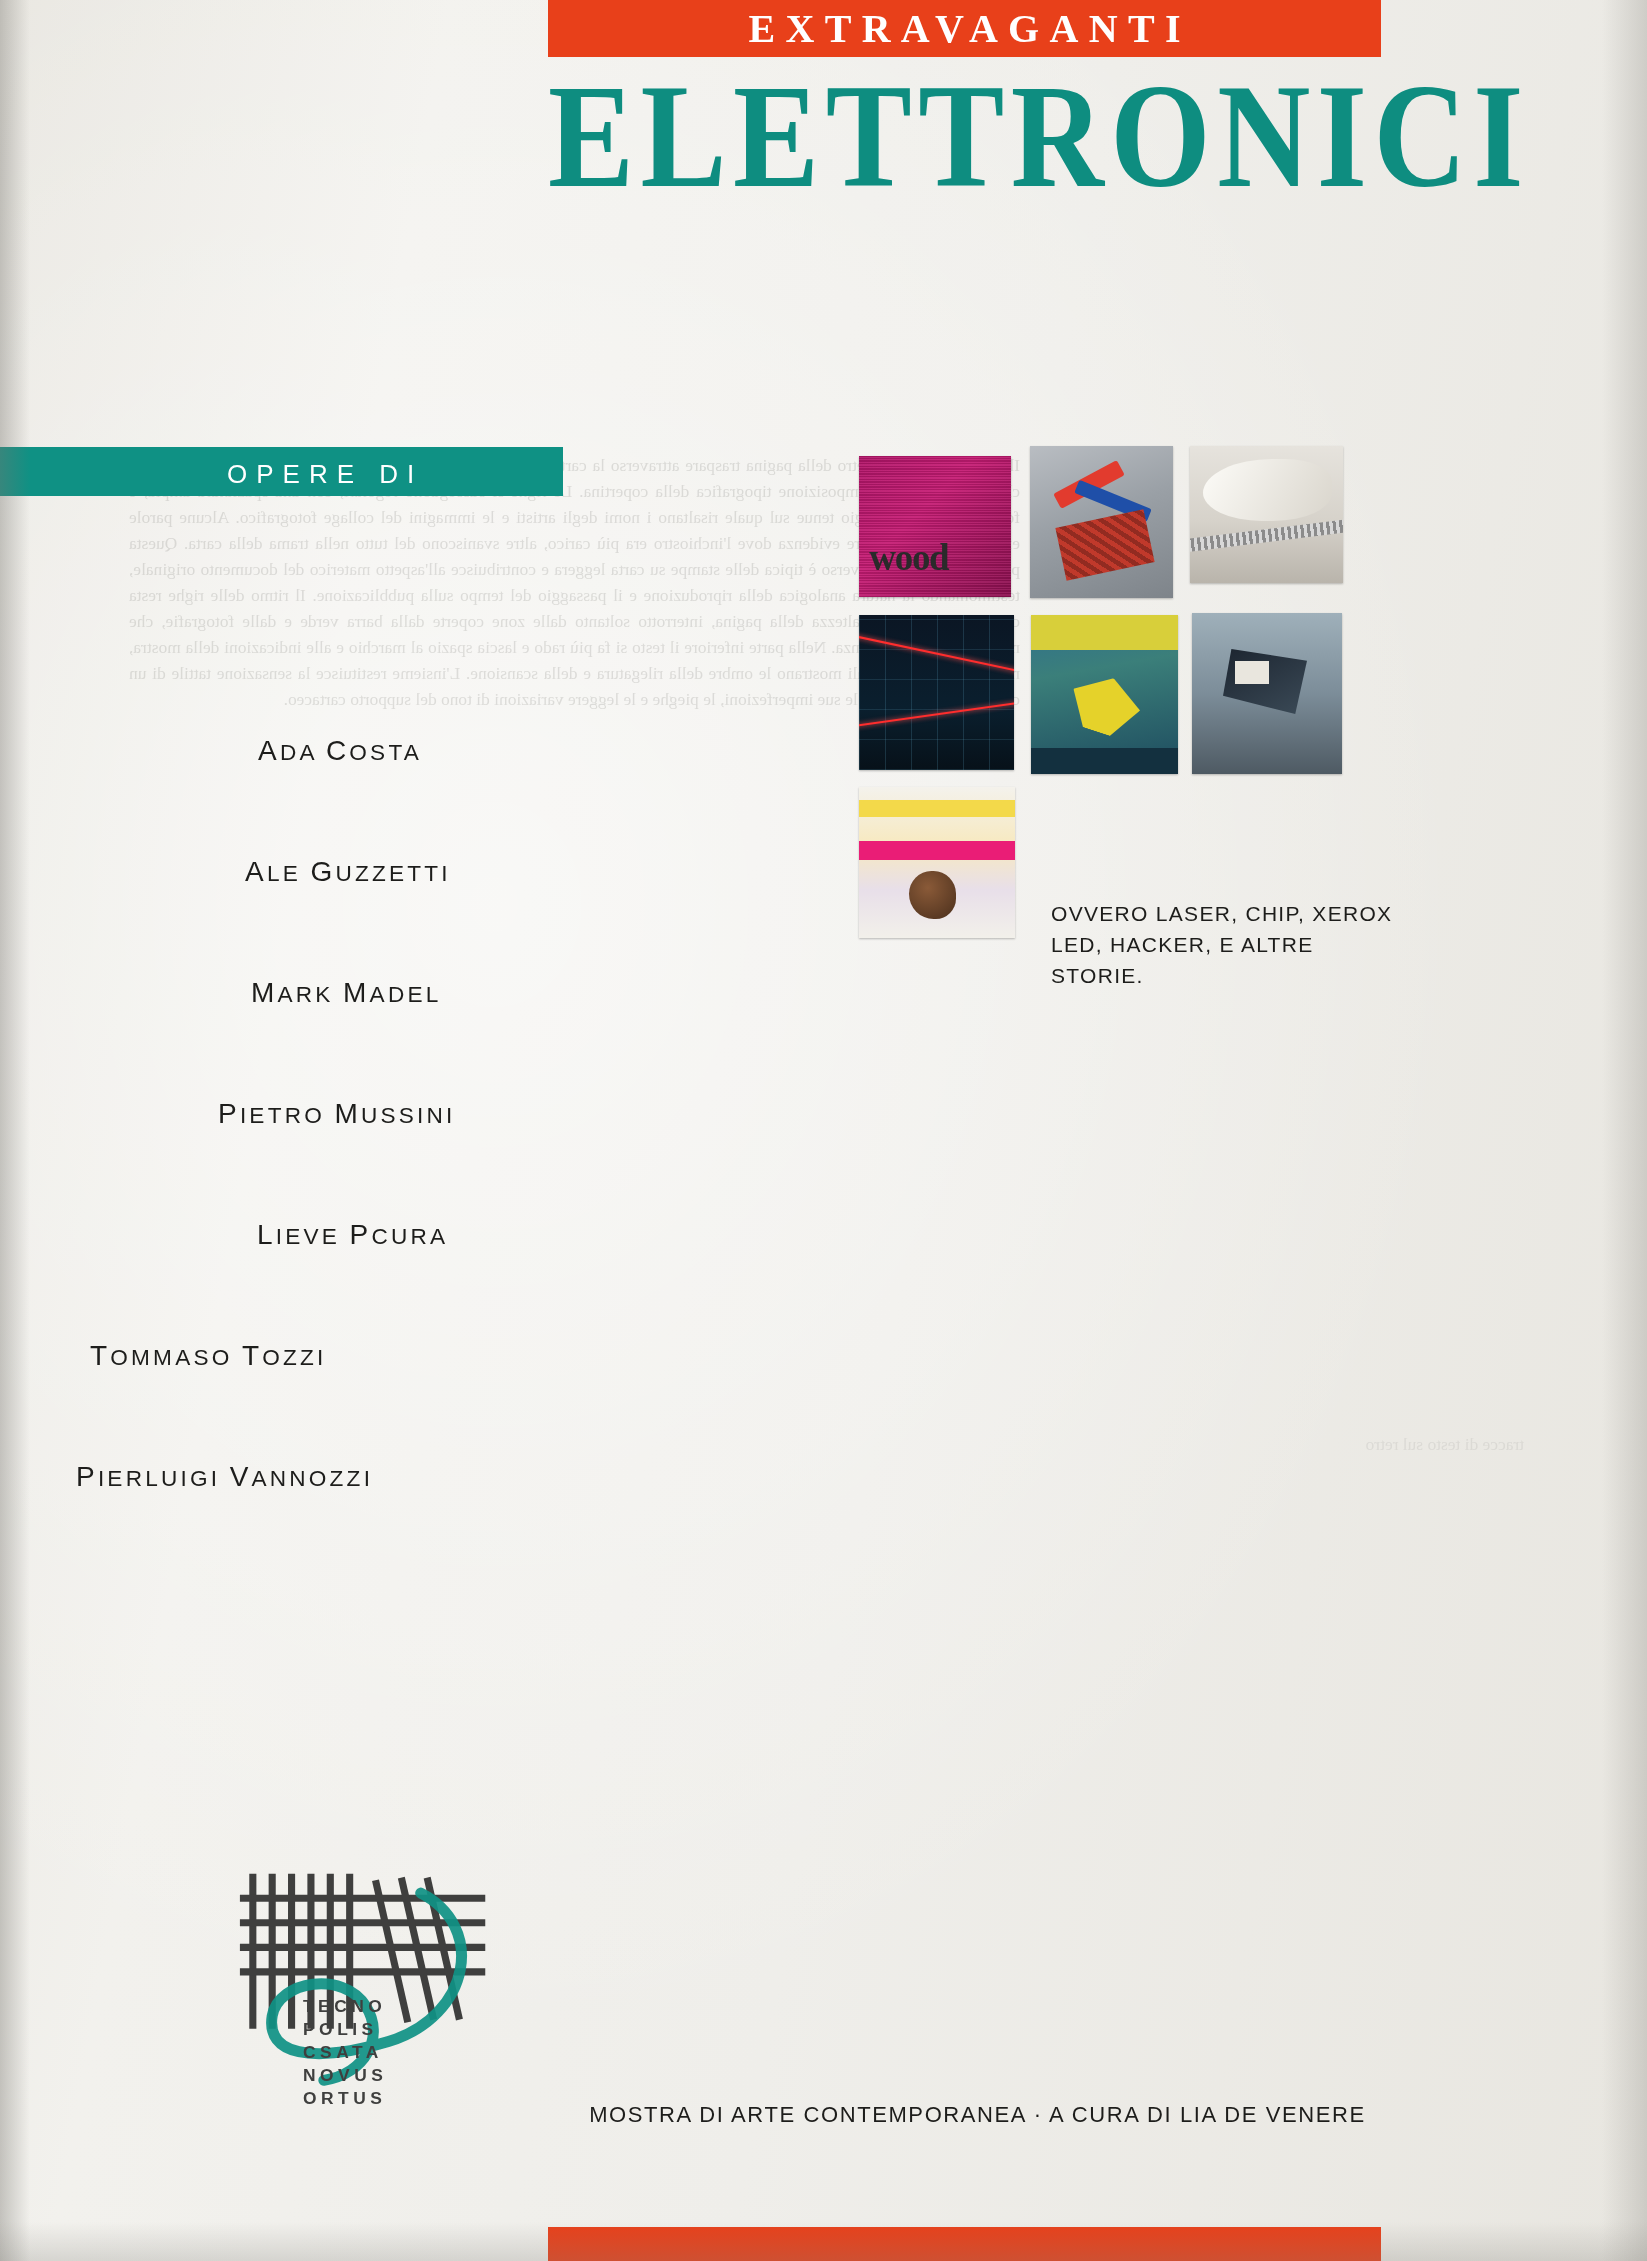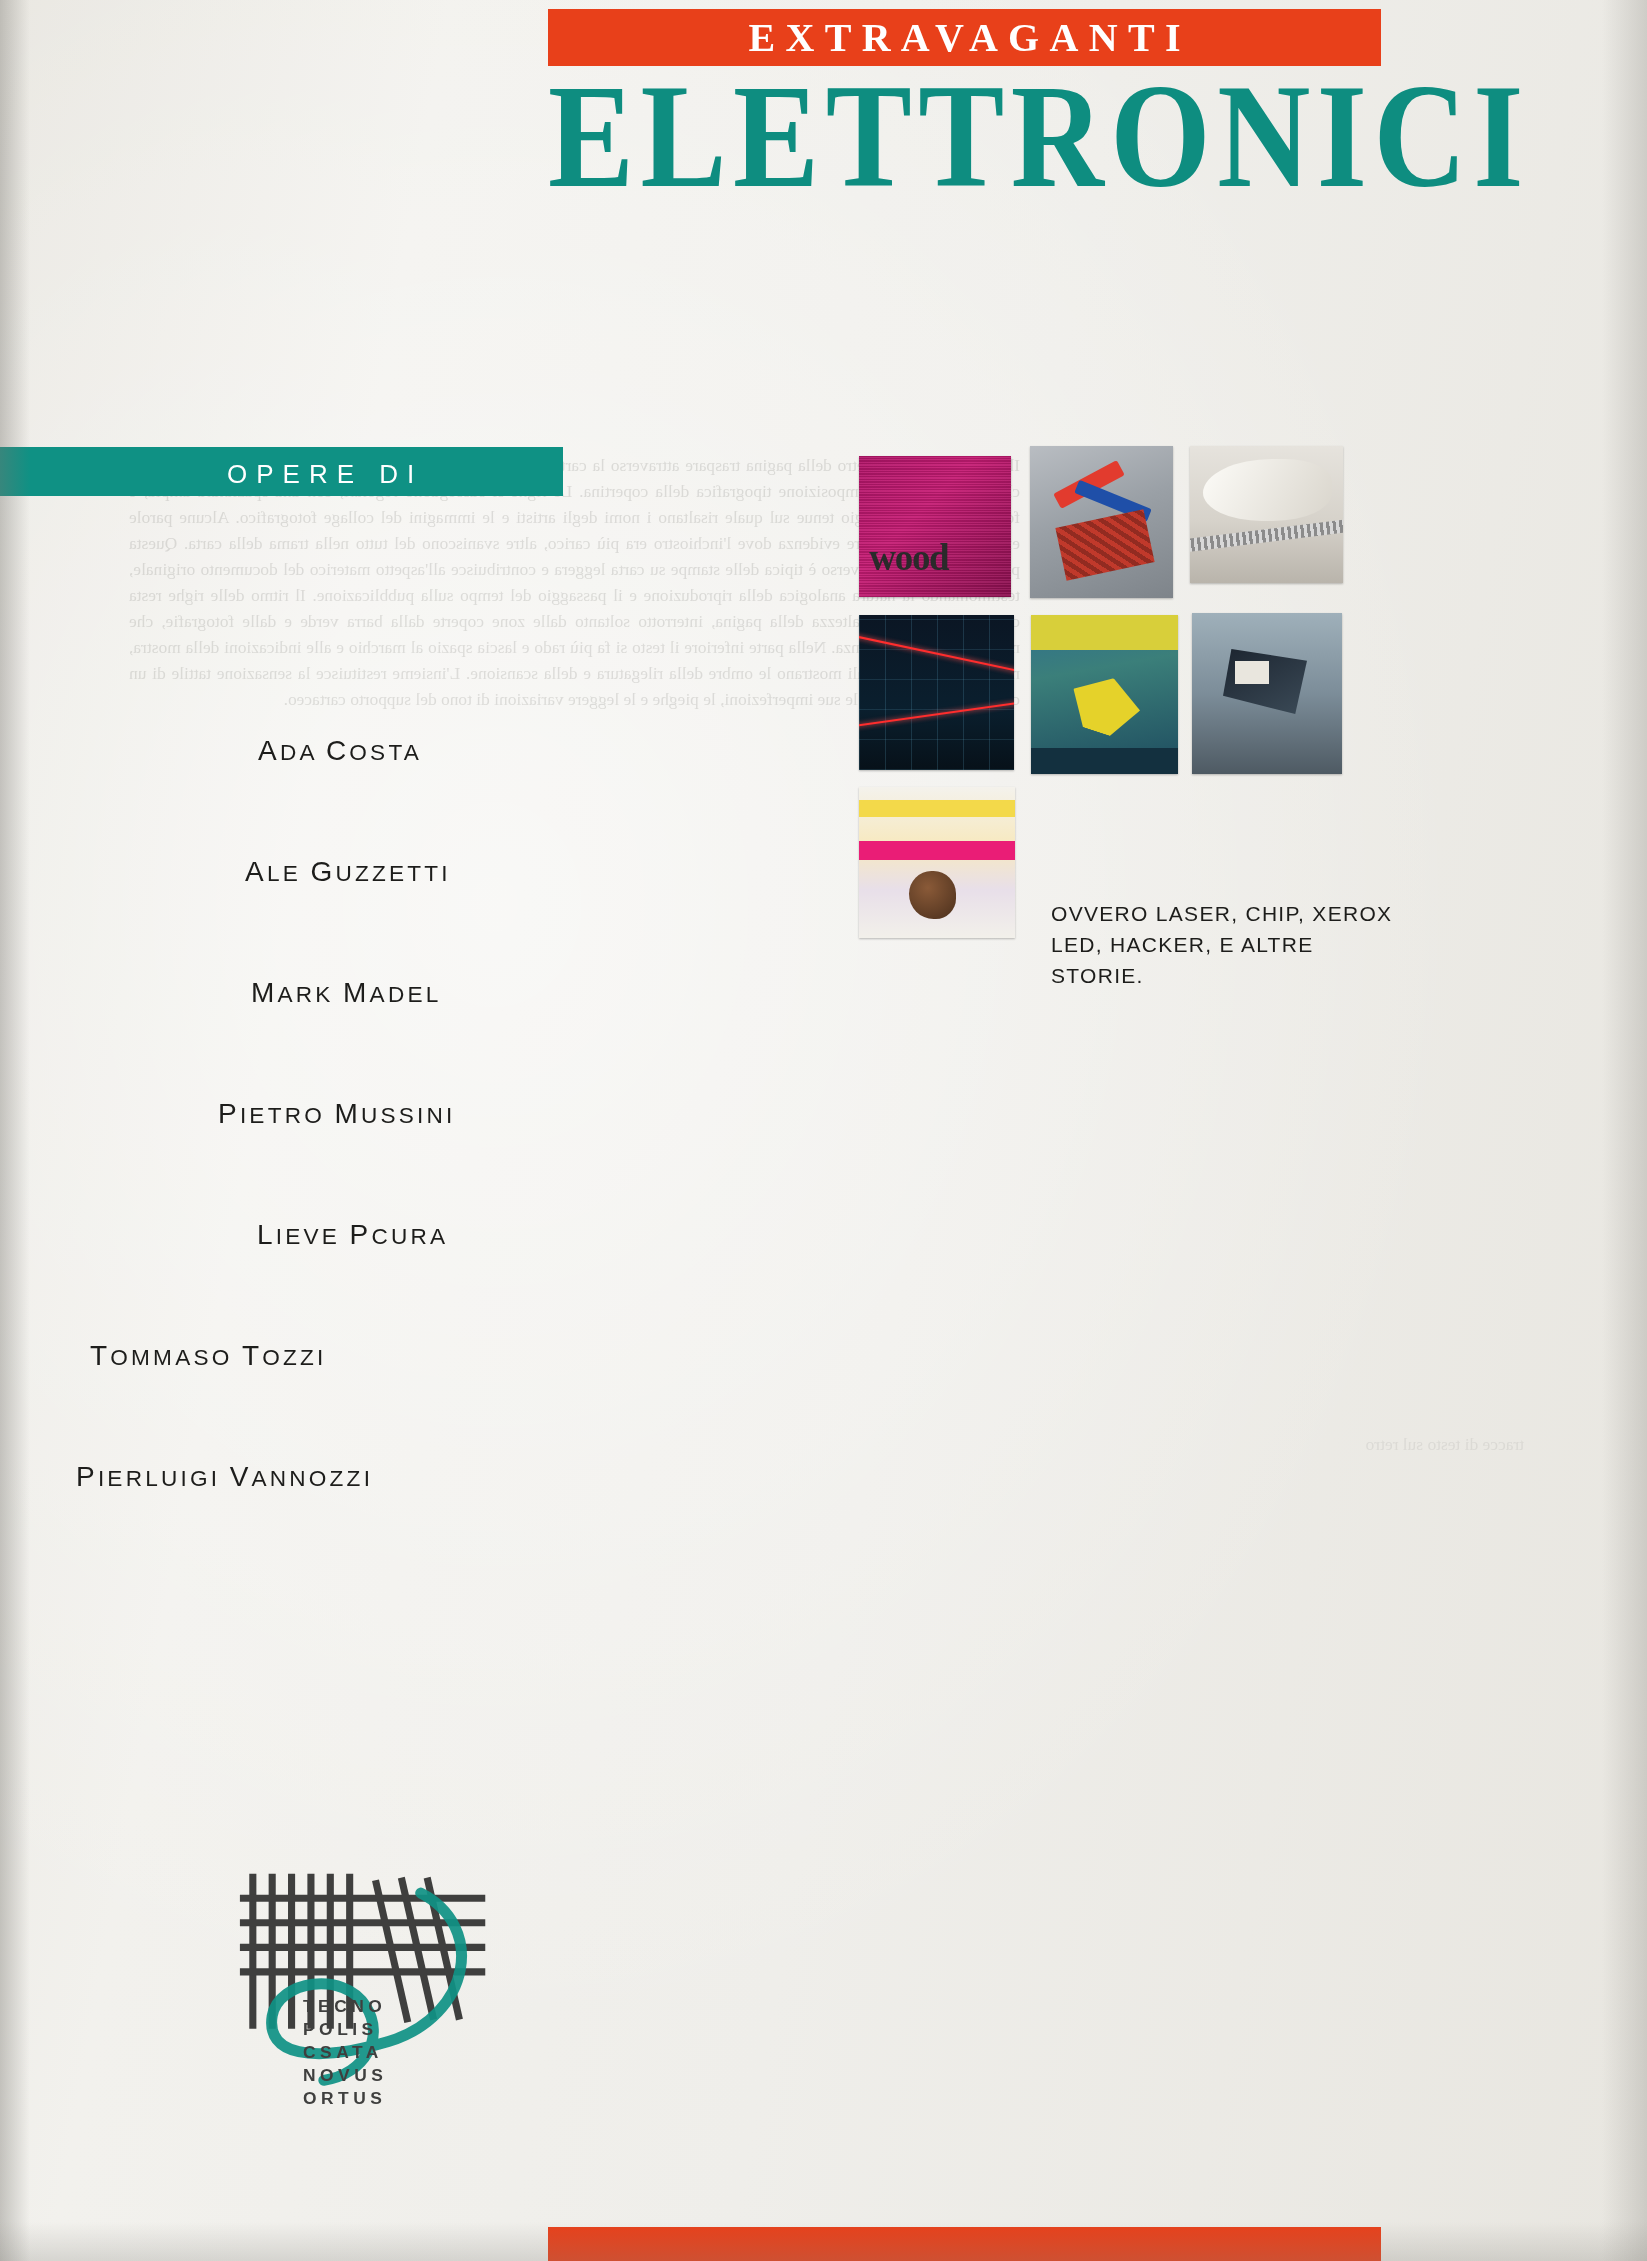--- a/index.html
+++ b/index.html
@@ -59,21 +59,20 @@
   .banner-extravaganti {
     position: absolute;
     left: 0;
     top: 0;
     width: 833px;
     height: 57px;
     background: #e8401a;
     display: flex;
     align-items: center;
     justify-content: center;
-    margin-top: 9px;
   }
   .banner-extravaganti .txt {
     font-family: "Liberation Serif", serif;
     font-weight: bold;
     font-size: 40px;
     letter-spacing: 10.3px;
     color: #ffffff;
     padding-left: 10.3px;
     white-space: nowrap;
   }
@@ -484,20 +483,21 @@
     <div class="logo-words">
       <div>TECNO</div>
       <div>POLIS</div>
       <div>CSATA</div>
       <div>NOVUS</div>
       <div>ORTUS</div>
     </div>
   </div>
 
   <div class="footer">
+    <div class="line1">MOSTRA DI ARTE CONTEMPORANEA · A CURA DI LIA DE VENERE</div>
   </div>
 
   <div class="bottom-bar"></div>
 
   <div class="edge-shadow-left"></div>
   <div class="edge-shadow-right"></div>
   <div class="edge-shadow-bottom"></div>
 </div>
 
 

